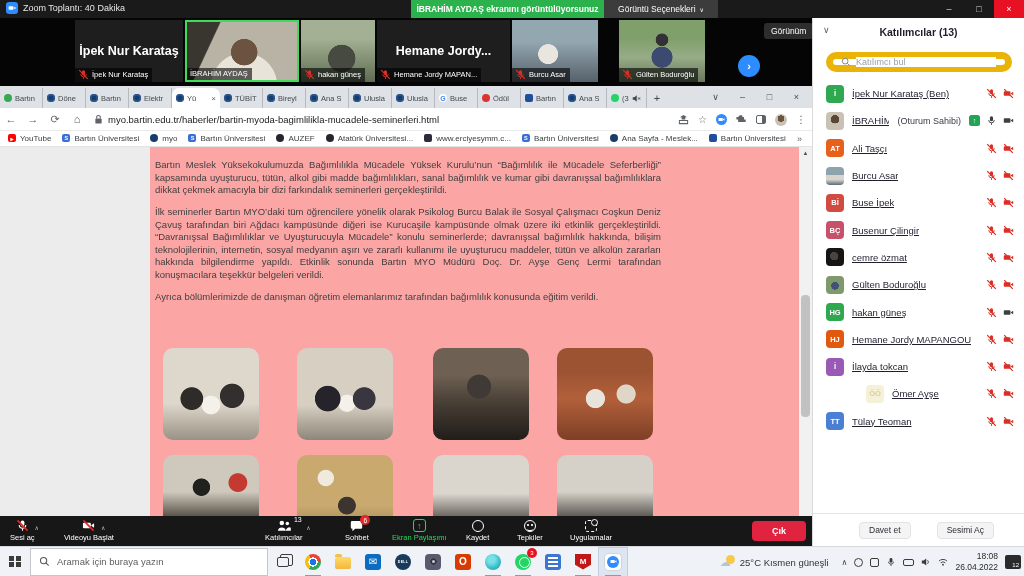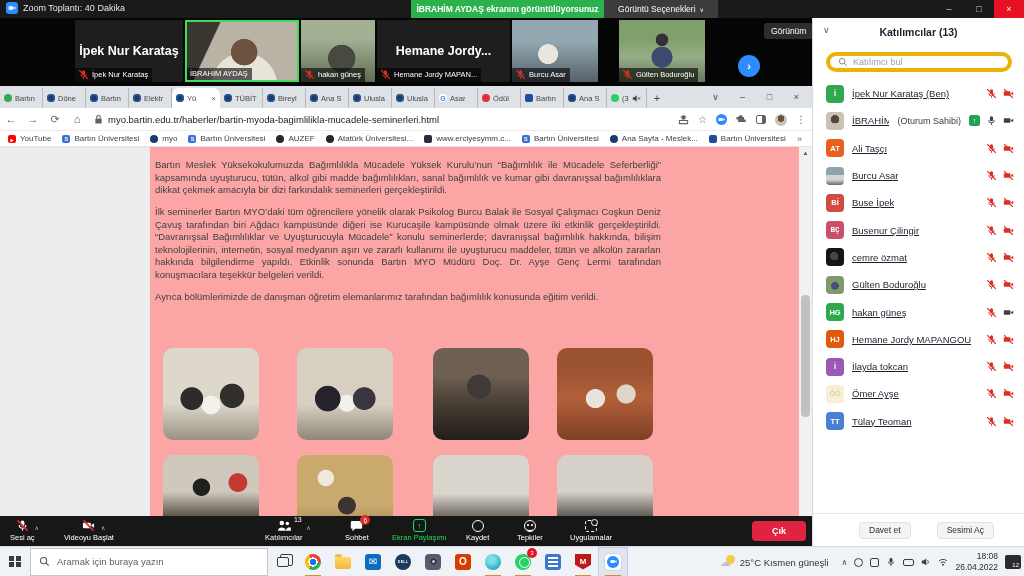--- a/index.html
+++ b/index.html
@@ -61,21 +61,21 @@
   .urlbox svg { color:#5f6368; }
   .url { font-size:9.5px; color:#202124; white-space:nowrap; }
   .nav-right { position:absolute; right:6px; top:0; height:23px; display:flex; align-items:center; gap:9px; }
   .nav-right .ric { color:#5f6368; font-size:10px; }
   .ext-zoom { width:11px; height:11px; border-radius:50%; background:#2d8cff; display:flex; align-items:center; justify-content:center; color:#fff; }
   .sidepanel { width:10px; height:9px; border:1.2px solid #5f6368; border-radius:2px; position:relative; }
   .sidepanel::after { content:""; position:absolute; right:0; top:0; width:3px; height:100%; background:#5f6368; }
   .avatar-btn { width:12px; height:12px; border-radius:50%; background:radial-gradient(circle at 50% 38%,#6b5340 0 34%,#c9c2b4 35%); }
 
   #bookmarks { position:absolute; left:0; top:45px; width:812px; height:16px; background:#fff; display:flex; align-items:center; gap:11px; padding-left:8px; border-bottom:1px solid #e4e4e4; font-size:8px; color:#3c4043; }
-  .bm { display:flex; align-items:flex-end; gap:4px; white-space:nowrap; }
+  .bm { display:flex; align-items:flex-start; gap:4px; white-space:nowrap; }
   .bi { width:8px; height:8px; flex:none; border-radius:2px; display:flex; align-items:center; justify-content:center; font-size:5.5px; color:#fff; font-weight:bold; }
   .bi.youtube { background:#f00; border-radius:2px; }
   .bi.youtube::after { content:"▸"; color:#fff; font-size:6px; }
   .bi.sblue { background:#3a6fd8; }
   .bi.circ { border-radius:50%; background:#173d6b; }
   .bi.darkc { border-radius:50%; background:#26262e; }
   .bi.darksq { background:#2c2c3e; }
   .bm-more { margin-left:auto; margin-right:10px; color:#5f6368; font-size:9px; }
 
   #content { position:absolute; left:0; top:61px; width:812px; height:399px; background:#fca5a5; overflow:hidden; }
@@ -96,28 +96,28 @@
   .p8 { background:linear-gradient(180deg,#d5d1c8 0 40%,#4e4a46 70%,#2a2622); }
   #scrollbar { position:absolute; right:0; top:0; width:13px; height:399px; background:#f1f1f1; }
   #scrollbar .arr { position:absolute; left:0; top:0; width:13px; height:12px; color:#505050; font-size:6px; text-align:center; line-height:12px; }
   #scrollbar .thumb { position:absolute; left:2px; top:148px; width:9px; height:122px; background:#c1c1c1; border-radius:4px; }
 
   
   #panel { position:absolute; left:812px; top:18px; width:212px; height:528px; background:#fff; border-left:1px solid #d9d9d9; }
   .pn-head { position:absolute; left:0; top:0; width:100%; height:28px; }
   .pn-chev { position:absolute; left:10px; top:7px; color:#5a5a66; font-size:9px; }
   .pn-title { position:absolute; left:0; top:8px; width:100%; text-align:center; font-size:10.5px; font-weight:bold; color:#1f1f2e; }
-  .pn-search { position:absolute; left:13px; top:34px; width:186px; height:20px; border:4px solid #eab308; border-radius:11px; display:flex; align-items:center; gap:5px; padding:0 8px; }
+  .pn-search { position:absolute; left:13px; top:34px; width:186px; height:20px; border:7px solid #eab308; border-radius:11px; display:flex; align-items:center; gap:5px; padding:0 8px; }
   .pn-search svg { color:#8a8a8a; flex:none; }
   .pn-search input { border:none; outline:none; width:140px; font-size:9px; color:#333; font-family:"Liberation Sans",sans-serif; }
   .pn-search input::placeholder { color:#9aa0a6; }
   .plist { position:absolute; left:0; top:62px; width:100%; }
   .prow { height:27.3px; display:flex; align-items:center; padding:0 10px 0 13px; gap:8px; }
   .pav { width:18px; height:18px; border-radius:4px; flex:none; display:flex; align-items:center; justify-content:center; font-size:7.5px; font-weight:bold; color:#fff; }
-  .pav.pale { color:#d8d0a0; }
+  .pav.pale { color:#d8d0a0;margin-left:40px; }
   .av-ibrahim { background:radial-gradient(circle at 50% 40%,#5a4636 0 30%,#c9c2b4 31%); }
   .av-burcu { background:linear-gradient(180deg,#8fa3ad 0 45%,#d8d5ce 46% 70%,#5d6a75); }
   .av-cemre { background:radial-gradient(circle at 45% 45%,#4a4440 0 30%,#171513 31%); }
   .av-gulten { background:radial-gradient(circle at 50% 55%,#42507a 0 28%,#7f9a6a 29%); }
   .pname { font-size:9.5px; color:#1f1f2e; white-space:nowrap; overflow:hidden;text-decoration:underline; }
   .psuffix { font-size:9px; color:#3a3a46; white-space:nowrap; }
   .pics { margin-left:auto; display:flex; align-items:center; gap:6px; }
   .pic { width:11px; height:11px; }
   .pic.red { color:#d93025; }
   .pic.dark { color:#3c4043; }
@@ -370,21 +370,21 @@
       <div class="tab">
           <span class="fv bartin"></span>
           <span class="lbl">Ulusla</span>
         </div>
       <div class="tab">
           <span class="fv bartin"></span>
           <span class="lbl">Ulusla</span>
         </div>
       <div class="tab">
           <span class="fv google">G</span>
-          <span class="lbl">Asar</span>
+          <span class="lbl">Buse</span>
         </div>
       <div class="tab">
           <span class="fv red"></span>
           <span class="lbl">Ödül</span>
         </div>
       <div class="tab">
           <span class="fv blue"></span>
           <span class="lbl">Bartın</span>
         </div>
       <div class="tab">
@@ -581,21 +581,21 @@
               <use href="#i-mic"></use>
               <use href="#i-slash"></use>
             </svg>
             <svg class="pic red">
               <use href="#i-cam"></use>
               <use href="#i-slash"></use>
             </svg>
           </span>
       </div>
       <div class="prow">
-        <span class="pav" style="background: rgb(200, 80, 107); font-family: Liberation Mono, monospace;">BÇ</span>
+        <span class="pav" style="background: rgb(200, 80, 107);">BÇ</span>
         <span class="pname">Busenur Çilingir</span>
         <span class="pics">
             <svg class="pic red">
               <use href="#i-mic"></use>
               <use href="#i-slash"></use>
             </svg>
             <svg class="pic red">
               <use href="#i-cam"></use>
               <use href="#i-slash"></use>
             </svg>

